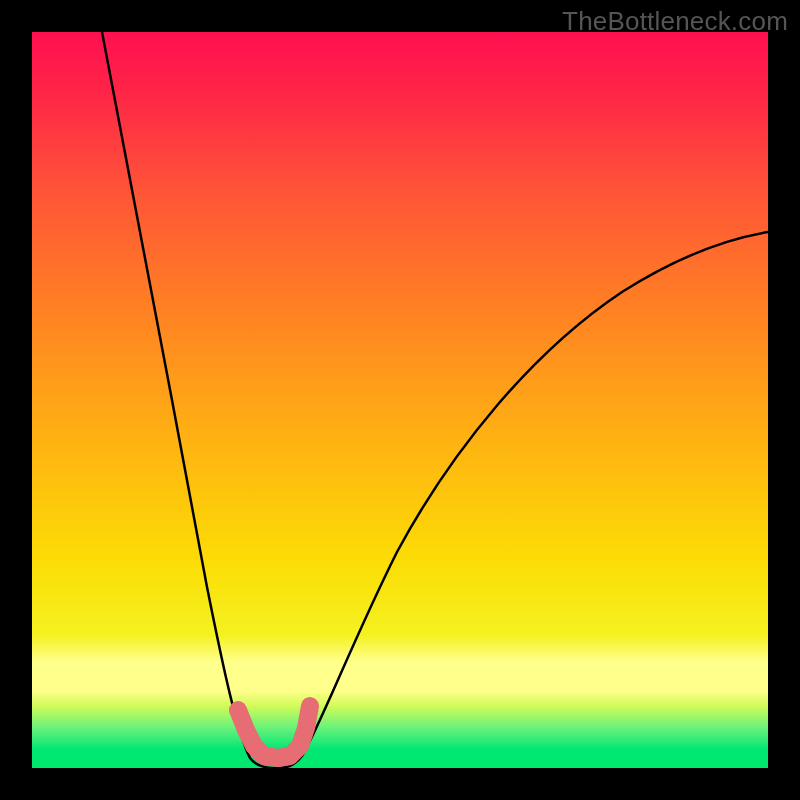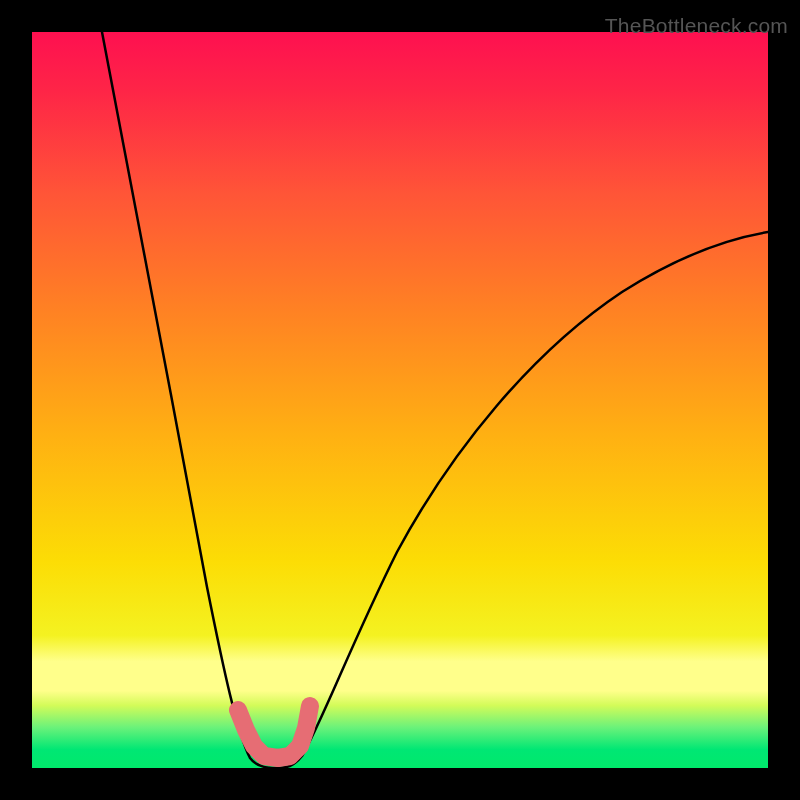--- a/index.html
+++ b/index.html
@@ -5,24 +5,24 @@
     * { margin: 0; padding: 0; box-sizing: border-box; }
     html, body { width: 800px; height: 800px; overflow: hidden; background: #000; }
     .outer {
       width: 800px;
       height: 800px;
       background: #000;
       position: relative;
     }
     .watermark {
       position: absolute;
-      top: 14px;
+      top: 6px;
       right: 12px;
       font-family: Arial, Helvetica, sans-serif;
-      font-size: 21px;
+      font-size: 26px;
       color: #555;
       letter-spacing: 0.2px;
       z-index: 5;
     }
     .plot-area {
       position: absolute;
       left: 32px;
       top: 32px;
       width: 736px;
       height: 736px;

